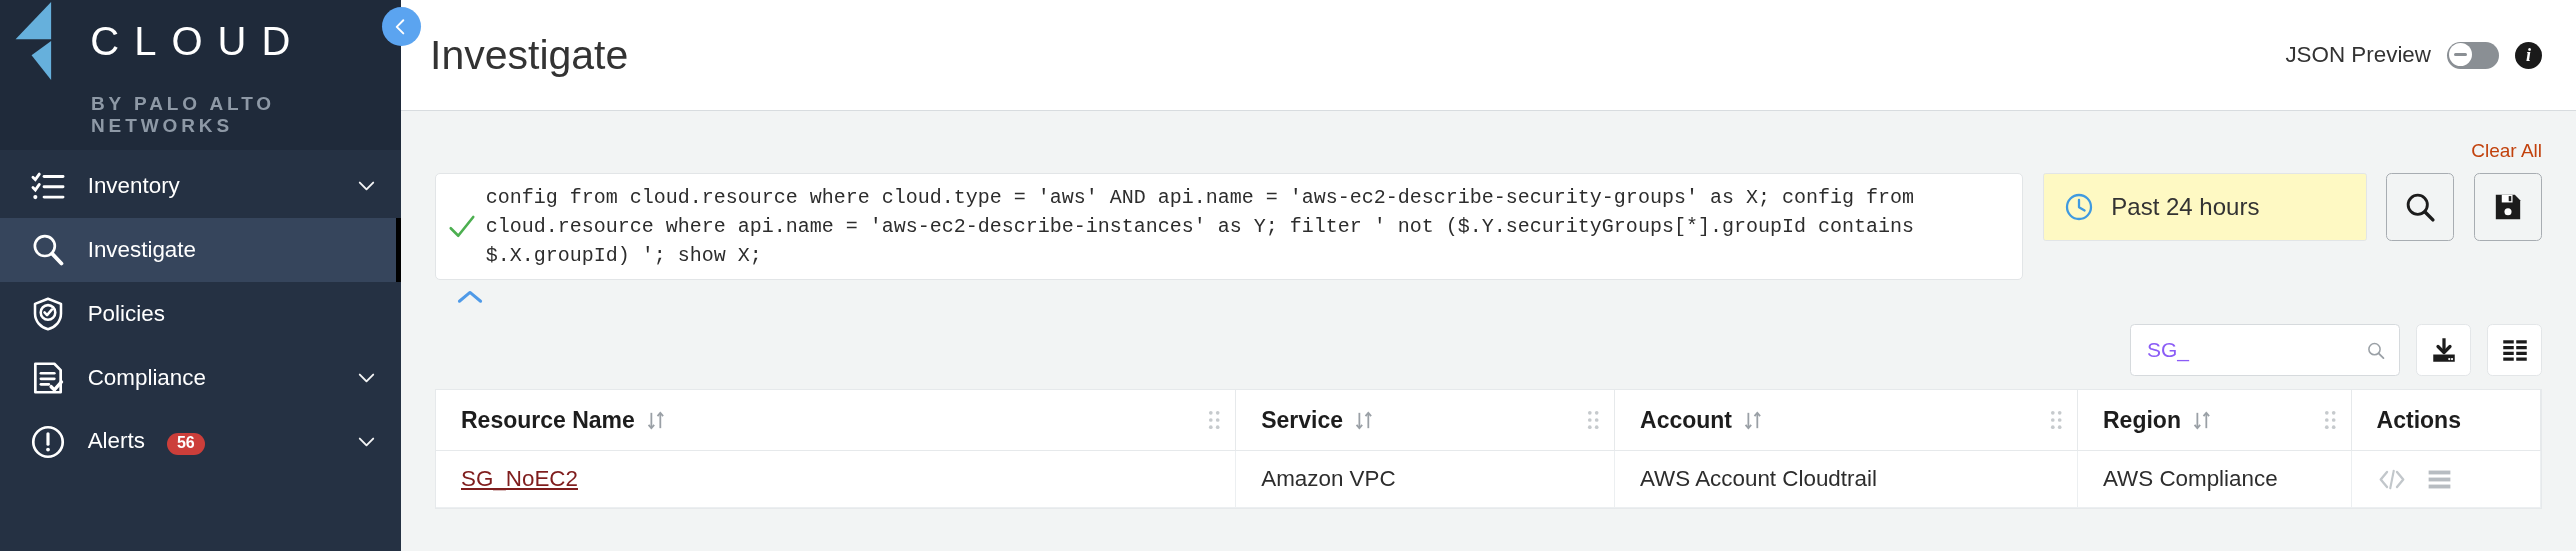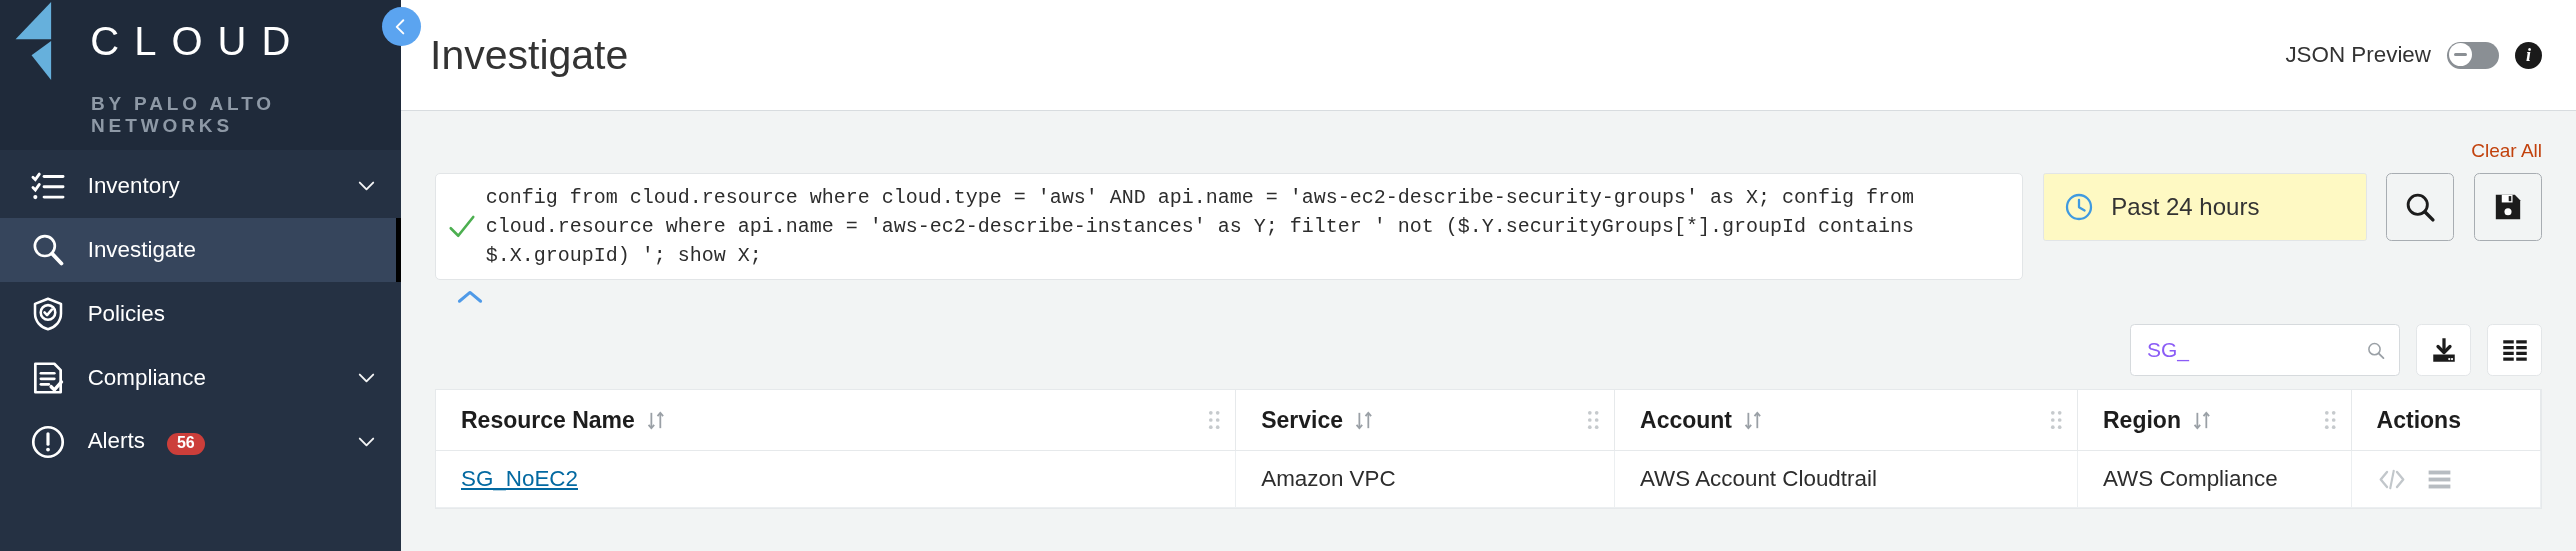--- a/index.html
+++ b/index.html
@@ -237,21 +237,21 @@
     font-size: 22.4px;
     color: #2d2d2d;
     padding: 0 16px 0 25px;
     border-right: 0.9px solid #eceff1;
     border-bottom: 0.9px solid #eceff1;
     vertical-align: middle;
     white-space: nowrap;
     overflow: hidden;
     text-overflow: ellipsis;
   }
-  td a.res-link { color: #0369a1; text-decoration: underline; cursor: pointer; }
+  td a.res-link { color: #7f1d1d; text-decoration: underline; cursor: pointer; }
   .actions-cell { display: flex; align-items: center; gap: 18px; }
   th.actions-col, td.actions-col { border-right: none; }
 </style>
 </head>
 <body>
 
 <div class="app">
 
   <aside class="sidebar">
 

